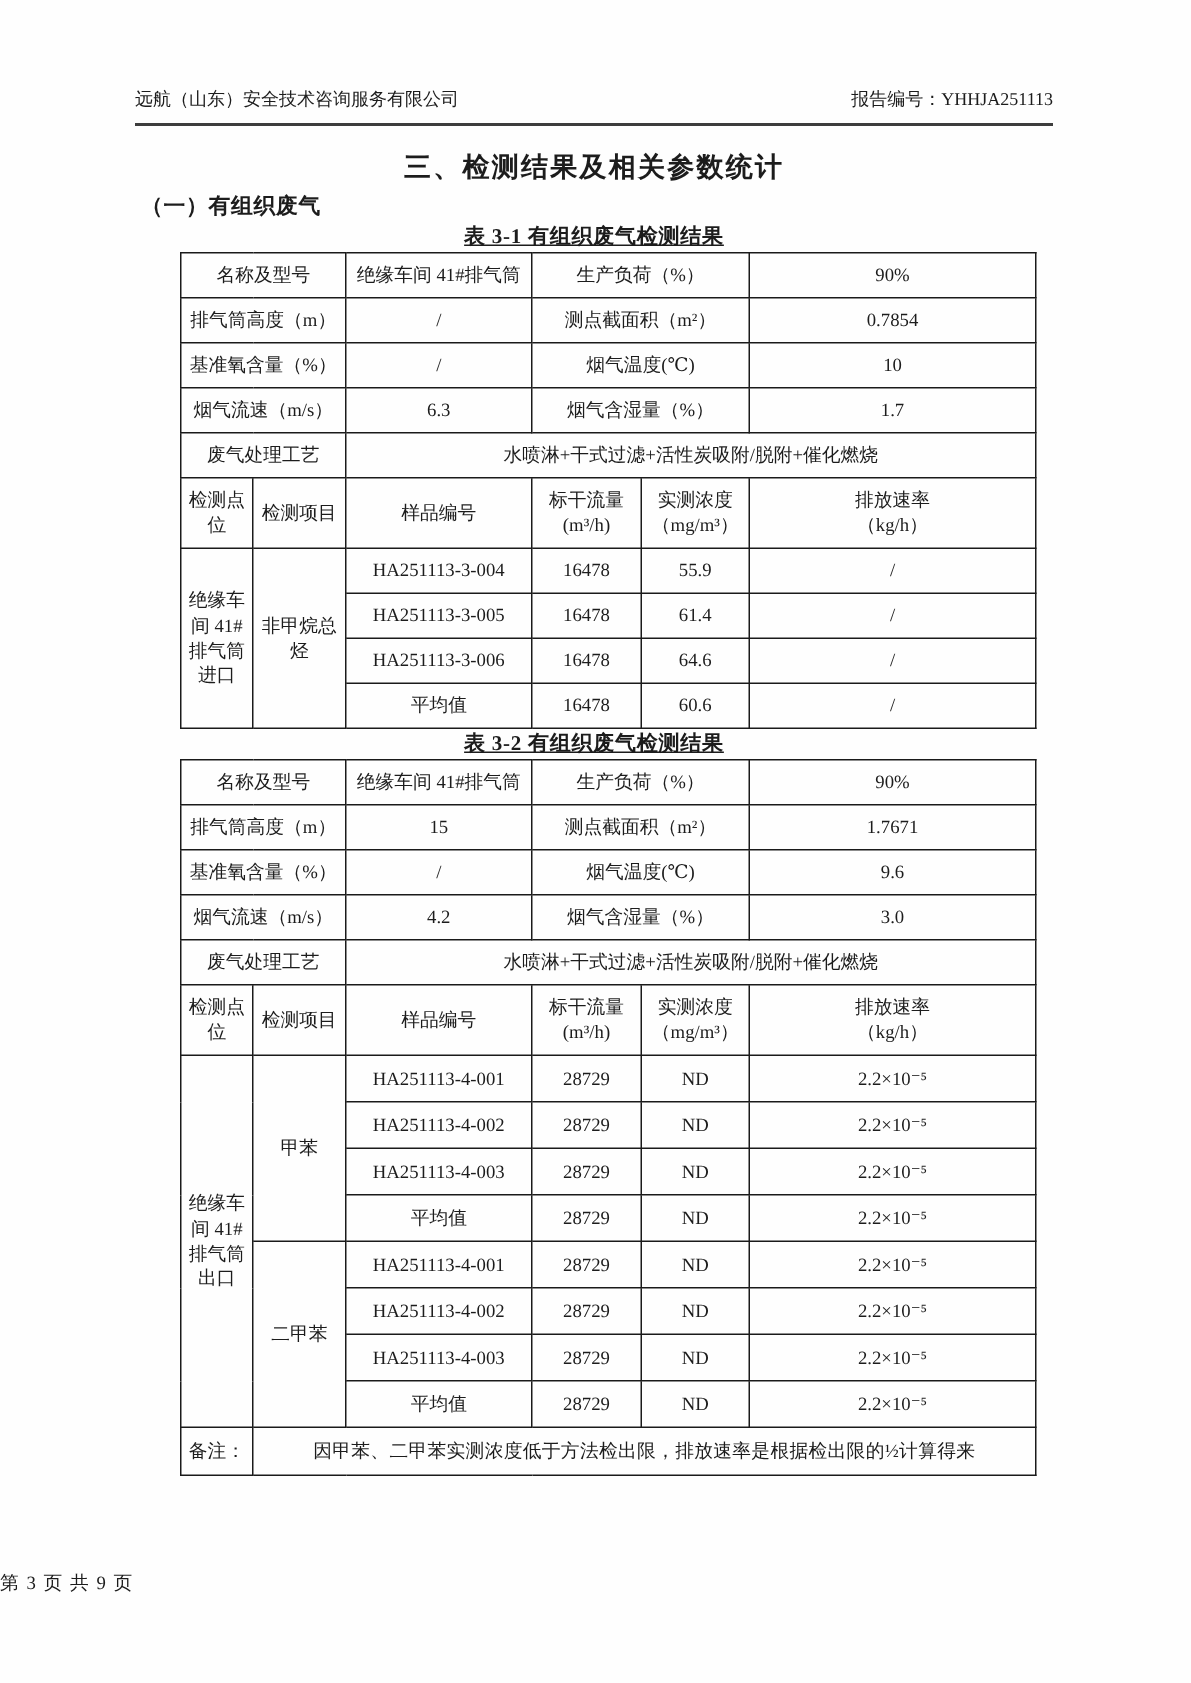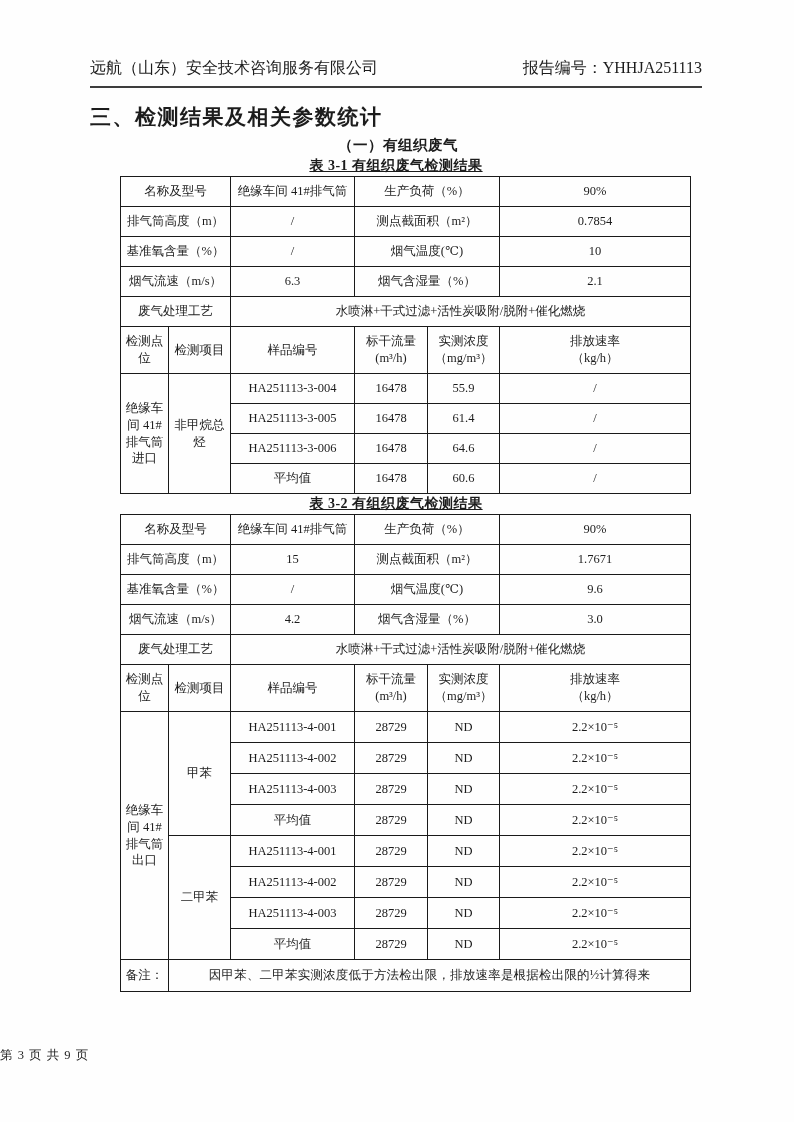--- a/index.html
+++ b/index.html
@@ -9,24 +9,24 @@
     margin:0 auto;
     background:#fefefe;
     font-family:"Liberation Serif","DejaVu Serif",serif;
     color:#1c1c1c;
     overflow:hidden;
   }
   .content { position:absolute; left:90px; top:58px; width:612px; }
 
   .doc-header {
     display:flex; justify-content:space-between; align-items:flex-end;
-    font-size:16px; padding-bottom:7px; border-bottom:2px solid #3d3d3d;
-  }
-  .section-title { font-size:21px; font-weight:bold; margin:15px 0 5px 0; letter-spacing:1.5px; }
-  .subsection-title { font-size:14.5px; font-weight:bold; margin:2px 0 2px 4px; letter-spacing:0.5px;text-align:center; }
+    font-size:12px; padding-bottom:7px; border-bottom:2px solid #3d3d3d;
+  }
+  .section-title { font-size:18px; font-weight:bold; margin:15px 0 5px 0; letter-spacing:1.5px;text-align:center; }
+  .subsection-title { font-size:14.5px; font-weight:bold; margin:2px 0 2px 4px; letter-spacing:0.5px; }
   .tbl-title { text-align:center; font-weight:bold; font-size:14px; margin:1px 0 1px 0; letter-spacing:0.5px;text-decoration:underline; }
 
   table.report {
     border-collapse:collapse; table-layout:fixed;
     width:570px; margin-left:30px;
     border:1.5px solid #1a1a1a;
   }
   table.report td {
     border:1px solid #1a1a1a;
     font-size:12.5px; text-align:center; vertical-align:middle;
@@ -87,21 +87,21 @@
       <tr class="param-row">
         <td colspan="2">基准氧含量（%）</td>
         <td>/</td>
         <td colspan="2">烟气温度(℃)</td>
         <td>10</td>
       </tr>
       <tr class="param-row">
         <td colspan="2">烟气流速（m/s）</td>
         <td>6.3</td>
         <td colspan="2">烟气含湿量（%）</td>
-        <td>2.1</td>
+        <td>1.7</td>
       </tr>
       <tr class="process-row">
         <td colspan="2">废气处理工艺</td>
         <td colspan="4">水喷淋+干式过滤+活性炭吸附/脱附+催化燃烧</td>
       </tr>
       <tr class="head-row">
         <td>检测点位</td>
         <td>检测项目</td>
         <td>样品编号</td>
         <td>标干流量

